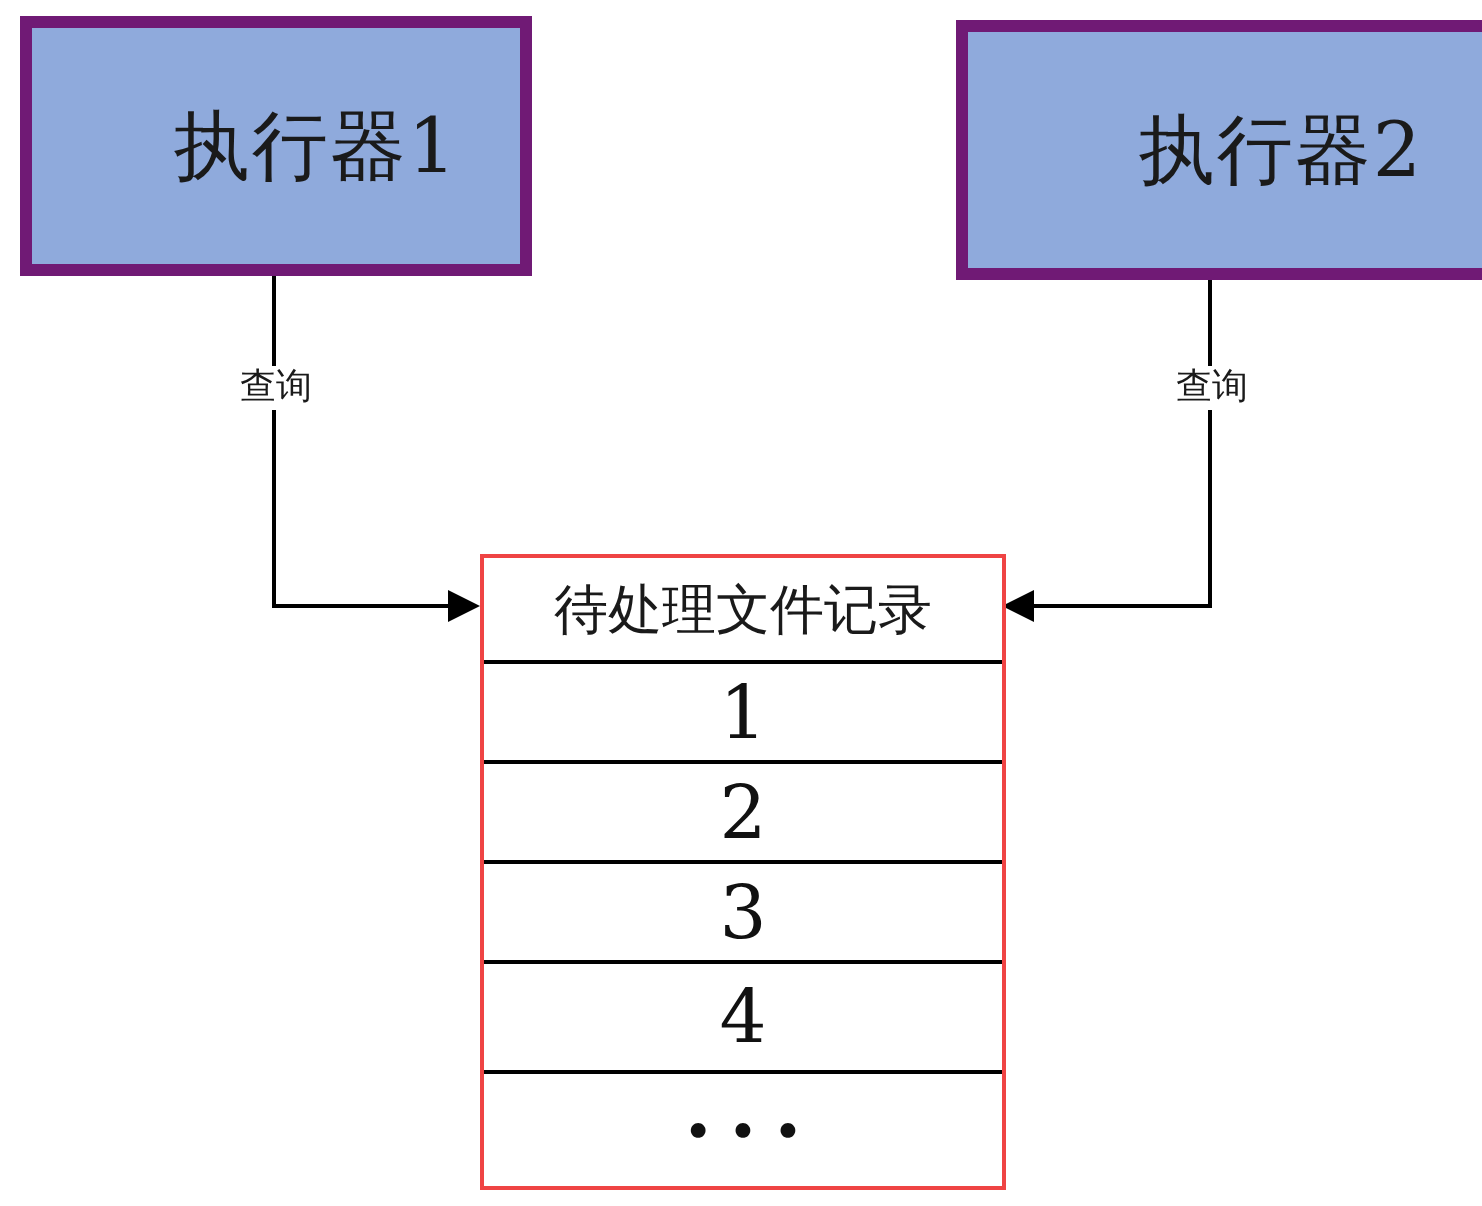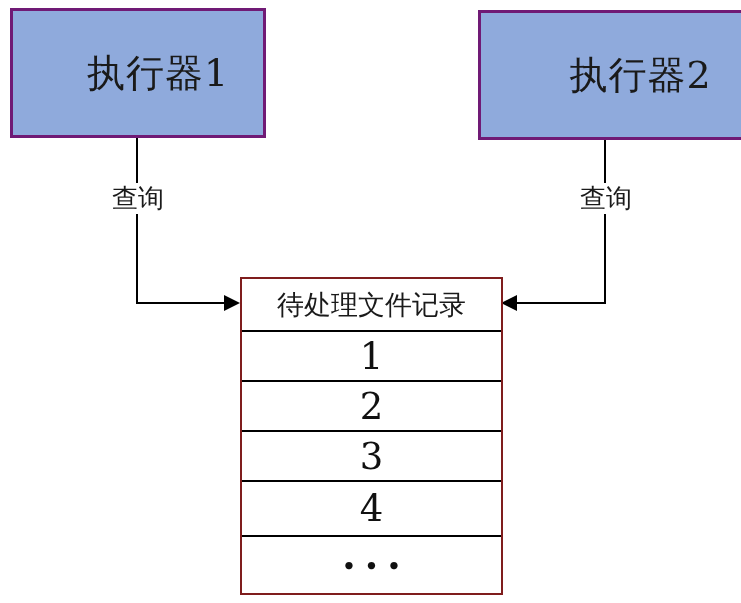--- a/index.html
+++ b/index.html
@@ -10,21 +10,21 @@
     overflow: hidden;
   }
   .canvas {
     position: relative;
     width: 741px; height: 603px;
     background: #ffffff;
   }
   .executor-box {
     position: absolute;
     background: #8FAADC;
-    border: 3px solid #701a75;
+    border: 6px solid #701a75;
     display: flex;
     align-items: center;
     justify-content: center;
     font-size: 38px;
     color: #1a1a1a;
     letter-spacing: 1px;
     padding-left: 40px;
   }
   .box1 { left: 10px; top: 8px;  width: 256px; height: 130px; }
   .box2 { left: 478px; top: 10px; width: 285px; height: 130px; }
@@ -53,34 +53,34 @@
     border-top: 8px solid transparent;
     border-bottom: 8px solid transparent;
   }
   .arrow-right { left: 224px; border-left: 16px solid #000000; }
   .arrow-left  { left: 501px; border-right: 16px solid #000000; }
 
   .query-label {
     position: absolute;
     transform: translateX(-50%);
     background: #ffffff;
-    font-size: 26px;
+    font-size: 18px;
     color: #1a1a1a;
     padding: 1px 2px;
     top: 183px;
     line-height: 1.1;
   }
   .qlabel1 { left: 138px; }
   .qlabel2 { left: 606px; }
 
   .records-table {
     position: absolute;
     left: 240px; top: 277px;
     width: 263px;
-    border: 2px solid #7f1d1d;
+    border: 2px solid #ef4444;
     background: #ffffff;
     display: flex;
     flex-direction: column;
   }
   .t-header {
     height: 51px;
     display: flex;
     align-items: center;
     justify-content: center;
     font-size: 27px;

